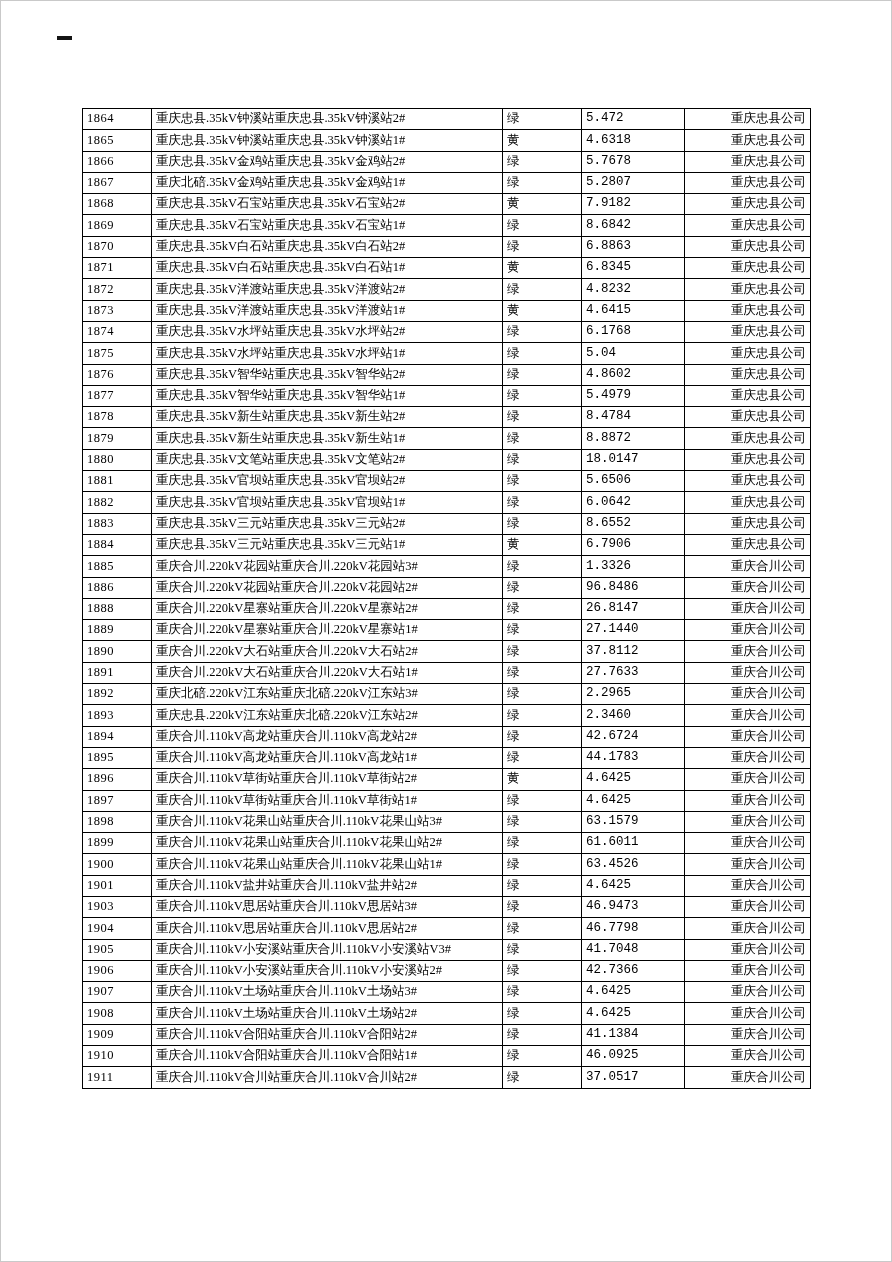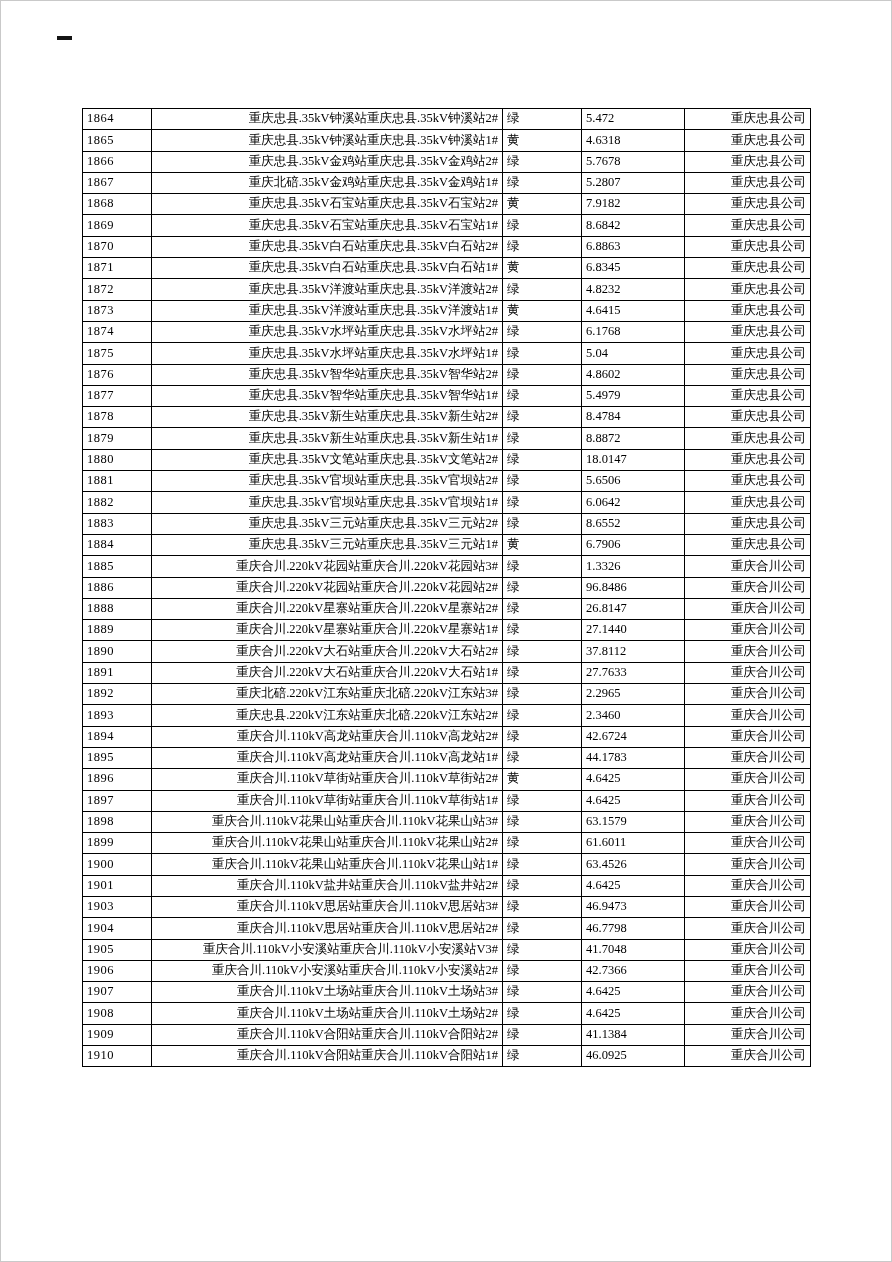--- a/index.html
+++ b/index.html
@@ -47,30 +47,31 @@
     line-height: 1.1;
     vertical-align: middle;
   }
   td.c-id {
     width: 60px;
     font-size: 13.5px;
     letter-spacing: 0.5px;
   }
   td.c-desc {
     width: 342px;
-    text-align: right;
+    text-align: left;
   }
   td.c-status {
     width: 70px;
     text-align: left;
   }
   td.c-value {
     width: 94px;
     text-align: left;
     font-size: 13px;
+    font-family: Liberation Mono, monospace;
   }
   td.c-company {
     width: 117px;
     text-align: right;
   }
 </style>
 </head>
 <body>
 
 <div>
@@ -387,15 +388,22 @@
     <td class="c-value">41.1384</td>
     <td class="c-company">重庆合川公司</td>
   </tr>
         <tr>
     <td class="c-id">1910</td>
     <td class="c-desc">重庆合川.110kV合阳站重庆合川.110kV合阳站1#</td>
     <td class="c-status">绿</td>
     <td class="c-value">46.0925</td>
     <td class="c-company">重庆合川公司</td>
   </tr>
+        <tr>
+    <td class="c-id">1911</td>
+    <td class="c-desc">重庆合川.110kV合川站重庆合川.110kV合川站2#</td>
+    <td class="c-status">绿</td>
+    <td class="c-value">37.0517</td>
+    <td class="c-company">重庆合川公司</td>
+  </tr>
       </tbody>
   </table>
 </div>
 
 </body></html>

